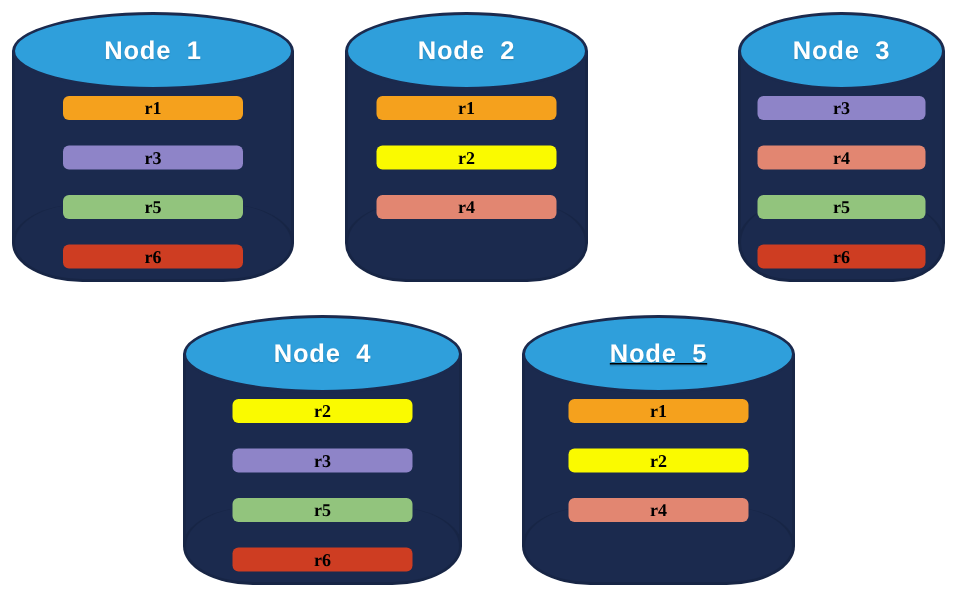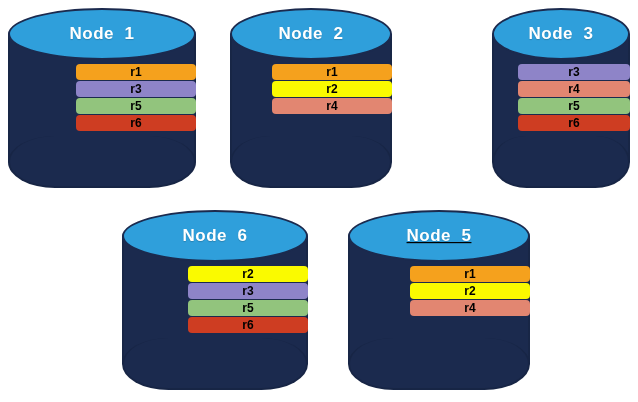--- a/index.html
+++ b/index.html
@@ -75,22 +75,23 @@
     text-shadow: 0 1px 1px rgba(0,0,0,0.18);
   }
 
   .rows {
     position: absolute;
     left: 0;
     right: 0;
     top: 56px;
     display: flex;
     flex-direction: column;
-    align-items: flex-end;
-    gap: 1px;
+    align-items: center;
+    gap: 17px;
+    font-family: Liberation Serif, serif;
   }
   .row-bar {
     height: 16px;
     border-radius: 4px;
     display: flex;
     align-items: center;
     justify-content: center;
     color: #000000;
     font-size: 12px;
     font-weight: bold;
@@ -137,21 +138,21 @@
         <div class="row-bar" style="background: rgb(142, 132, 200); width: 112px;">r3</div>
         <div class="row-bar" style="background: rgb(226, 134, 113); width: 112px;">r4</div>
         <div class="row-bar" style="background: rgb(146, 196, 125); width: 112px;">r5</div>
         <div class="row-bar" style="background: rgb(206, 61, 34); width: 112px;">r6</div>
       </div>
     </div>
     <div class="node" style="left: 122px; top: 210px; width: 186px; height: 180px;">
       <div class="cyl-body" style="background: rgb(27, 42, 78);"></div>
       <div class="cyl-bottom" style="background: rgb(27, 42, 78);"></div>
       <div class="cyl-top" style="background: rgb(47, 159, 219);">
-        <span class="node-label">Node  6</span>
+        <span class="node-label">Node  4</span>
       </div>
       <div class="rows">
         <div class="row-bar" style="background: rgb(250, 250, 0); width: 120px;">r2</div>
         <div class="row-bar" style="background: rgb(142, 132, 200); width: 120px;">r3</div>
         <div class="row-bar" style="background: rgb(146, 196, 125); width: 120px;">r5</div>
         <div class="row-bar" style="background: rgb(206, 61, 34); width: 120px;">r6</div>
       </div>
     </div>
     <div class="node" style="left: 348px; top: 210px; width: 182px; height: 180px;">
       <div class="cyl-body" style="background: rgb(27, 42, 78);"></div>

